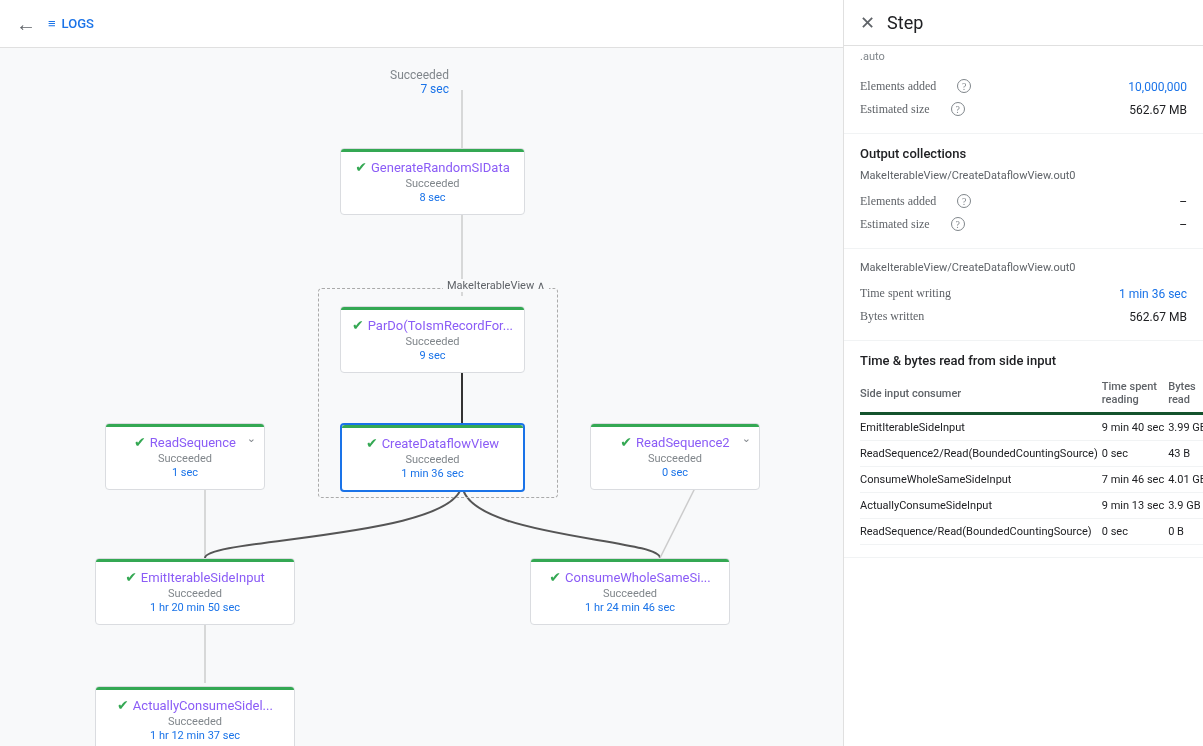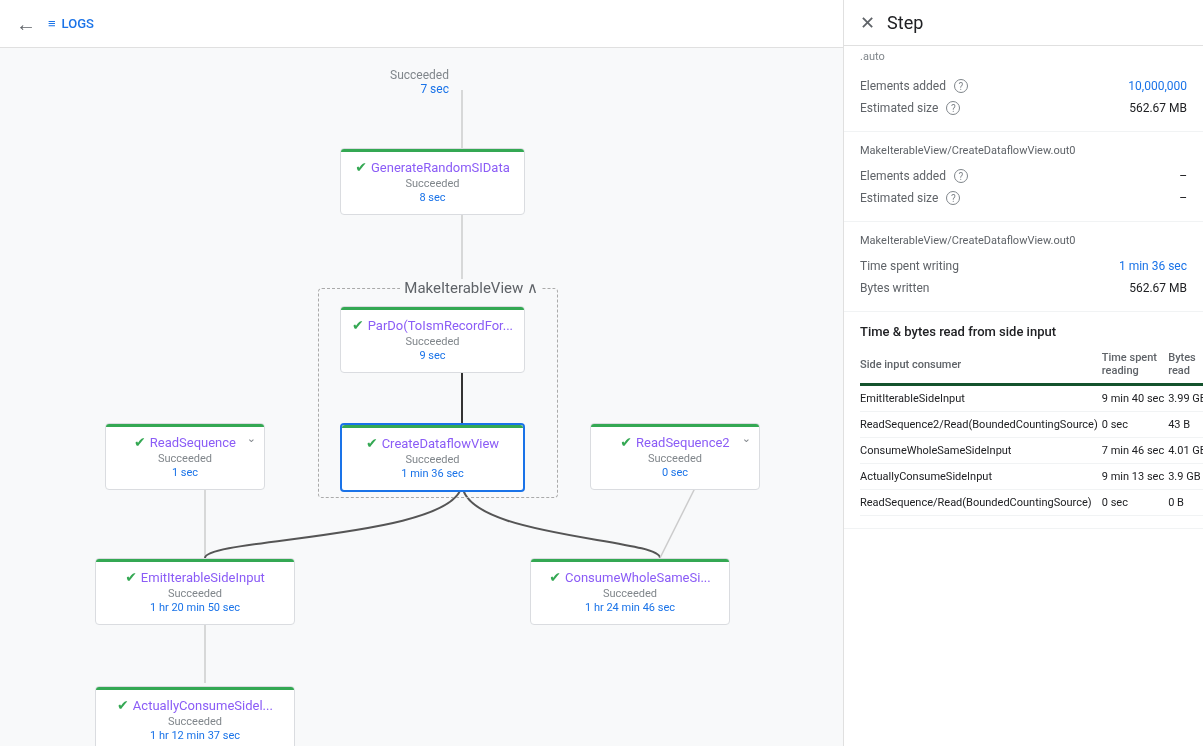--- a/index.html
+++ b/index.html
@@ -109,22 +109,22 @@
     
     .group-container {
       position: absolute;
       border: 1.5px dashed #aaa;
       border-radius: 4px;
       background: transparent;
     }
     .group-label {
       position: absolute;
       top: -10px;
-      right: 15px;
-      font-size: 15px;
+      right: 8px;
+      font-size: 11px;
       color: #5f6368;
       background: #f8f9fa;
       padding: 0 4px;
       text-align: center;
     }
 
     
     .step-panel {
       width: 360px;
       background: #fff;
@@ -168,22 +168,23 @@
     .metric-row {
       display: flex;
       justify-content: space-between;
       align-items: center;
       padding: 4px 0;
     }
     .metric-label {
       font-size: 12px;
       color: #5f6368;
       display: flex;
-      align-items: flex-end;
-      gap: 8px;
+      align-items: flex-start;
+      gap: 21px;
+      font-family: Liberation Serif, serif;
     }
     .metric-value {
       font-size: 12px;
       color: #202124;
     }
     .metric-value.link {
       color: #1a73e8;
     }
     .help-icon {
       width: 14px;
@@ -382,20 +383,21 @@
     <div class="metric-row">
       <span class="metric-label">
         <span>Estimated size</span>
         <span class="help-icon">?</span>
       </span>
       <span class="metric-value">562.67 MB</span>
     </div>
   </div>
 
   <div class="step-section">
+    <div class="step-section-title">Output collections</div>
     <div class="step-path">MakeIterableView/CreateDataflowView.out0</div>
     <div class="metric-row">
       <span class="metric-label">
         <span>Elements added</span>
         <span class="help-icon">?</span>
       </span>
       <span class="metric-value">–</span>
     </div>
     <div class="metric-row">
       <span class="metric-label">

